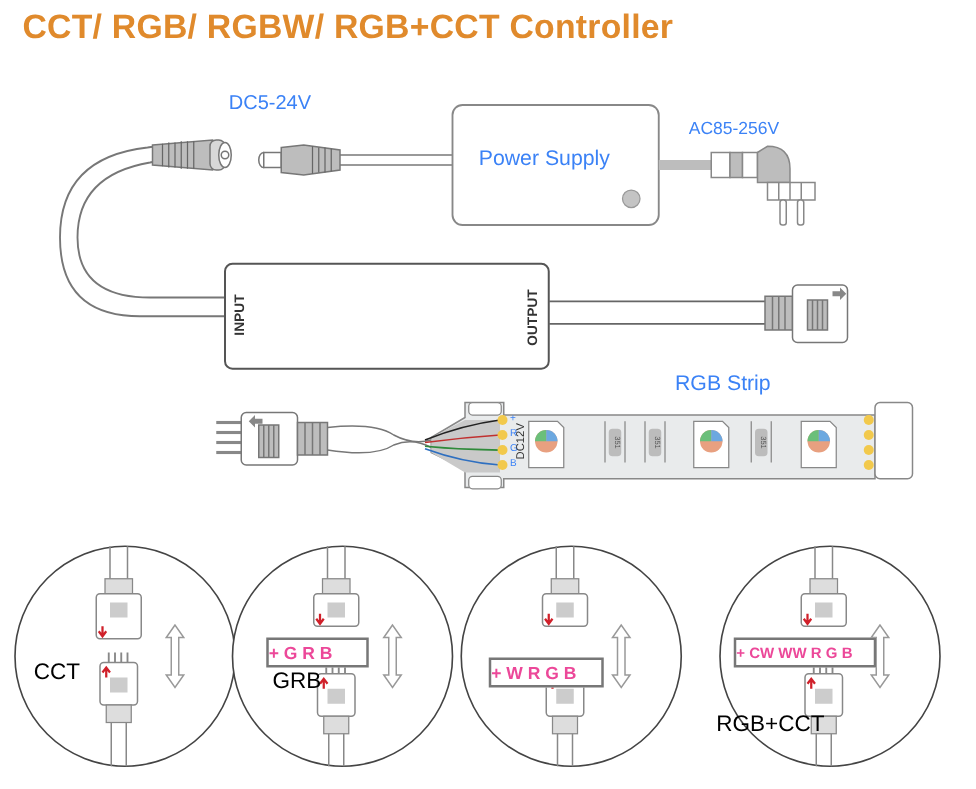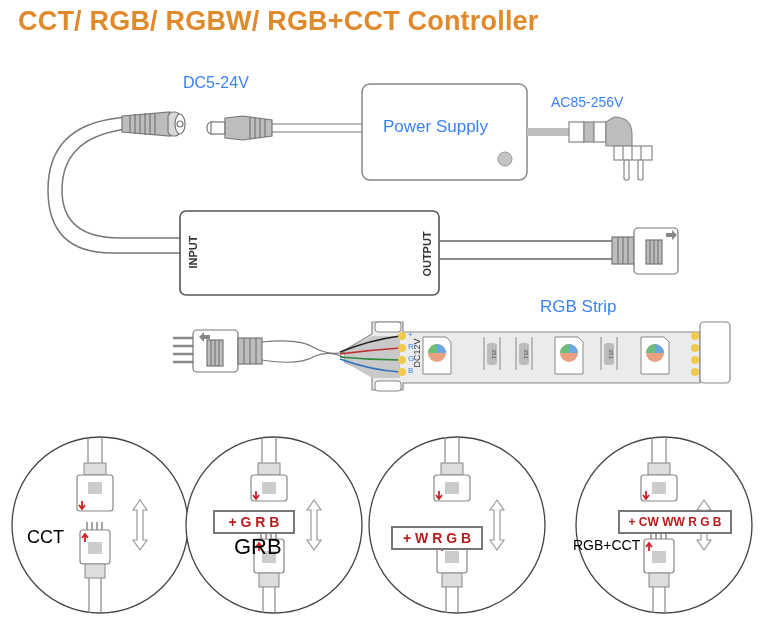--- a/index.html
+++ b/index.html
@@ -8,21 +8,21 @@
   .lbl { position: absolute; color: #3b82f6; white-space: nowrap; }
   #dc-label { left: 183px; top: 74px; font-size: 16px; }
   #ac-label { left: 551px; top: 94px; font-size: 14px; text-align: right; }
   #ps-label { left: 383px; top: 117px; font-size: 17px; text-align: right; }
   #strip-label { left: 520px; top: 297px; font-size: 17px; margin-left: 20px; }
   .vert { position: absolute; font-size: 11px; font-weight: bold; color: #333; transform: rotate(-90deg); transform-origin: center; white-space: nowrap; }
   #input-label { left: 176px; top: 246px; }
   #output-label { left: 404px; top: 248px; }
   .mode-label { position: absolute; color: #000000; white-space: nowrap; }
   svg { position: absolute; left: 0; top: 0; }
-  .pin-box { position: absolute; border: 2px solid #777; background: #fff; font-weight: bold; color: #b91c1c; text-align: center; white-space: nowrap; font-size: 14px; line-height: 20px; }
+  .pin-box { position: absolute; border: 2px solid #777; background: #fff; font-weight: bold; color: #ec4899; text-align: left; white-space: nowrap; font-size: 14px; line-height: 20px; }
 </style>
 </head>
 <body>
 
 <div id="title">CCT/ RGB/ RGBW/ RGB+CCT Controller</div>
 
 <svg width="781" height="631" viewBox="0 0 781 631">
 
   <g fill="none" stroke="#777" stroke-width="1.5">
     <path d="M182 238 L120 238 Q62 238 62 190 Q62 140 120 130 L125 129"></path>
@@ -256,19 +256,19 @@
 <div id="pad-labels">
     <div class="lbl" style="left: 408px; top: 330px; font-size: 8px;">+</div>
     <div class="lbl" style="left: 408px; top: 342px; font-size: 8px;">R</div>
     <div class="lbl" style="left: 408px; top: 354px; font-size: 8px;">G</div>
     <div class="lbl" style="left: 408px; top: 366px; font-size: 8px;">B</div>
   </div>
 <div class="vert" style="left:402px;top:348px;font-size:9px;font-weight:normal;">DC12V</div>
 
 <div id="mode-labels">
     <div class="mode-label" style="left: 27px; top: 527px; font-size: 18px;">CCT</div>
-    <div class="mode-label" style="left: 234px; top: 534px; font-size: 22px;">GRB</div>
+    <div class="mode-label" style="left: 218px; top: 534px; font-size: 18px;">GRB</div>
     <div class="pin-box" style="left: 213px; top: 510px; width: 78px; font-size: 14px;">+ G R B</div>
     <div class="mode-label" style="left: 398px; top: 534px; font-size: 14px;">RGBW</div>
     <div class="pin-box" style="left: 391px; top: 526px; width: 88px; font-size: 14px;">+ W R G B</div>
-    <div class="mode-label" style="left: 573px; top: 537px; font-size: 14px;">RGB+CCT</div>
-    <div class="pin-box" style="left: 587px; top: 510px; width: 110px; font-size: 12px; margin-left: 31px;">+ CW WW R G B</div>
+    <div class="mode-label" style="left: 573px; top: 569px; font-size: 18px;">RGB+CCT</div>
+    <div class="pin-box" style="left: 587px; top: 510px; width: 110px; font-size: 12px;">+ CW WW R G B</div>
   </div>
 
 </body></html>

